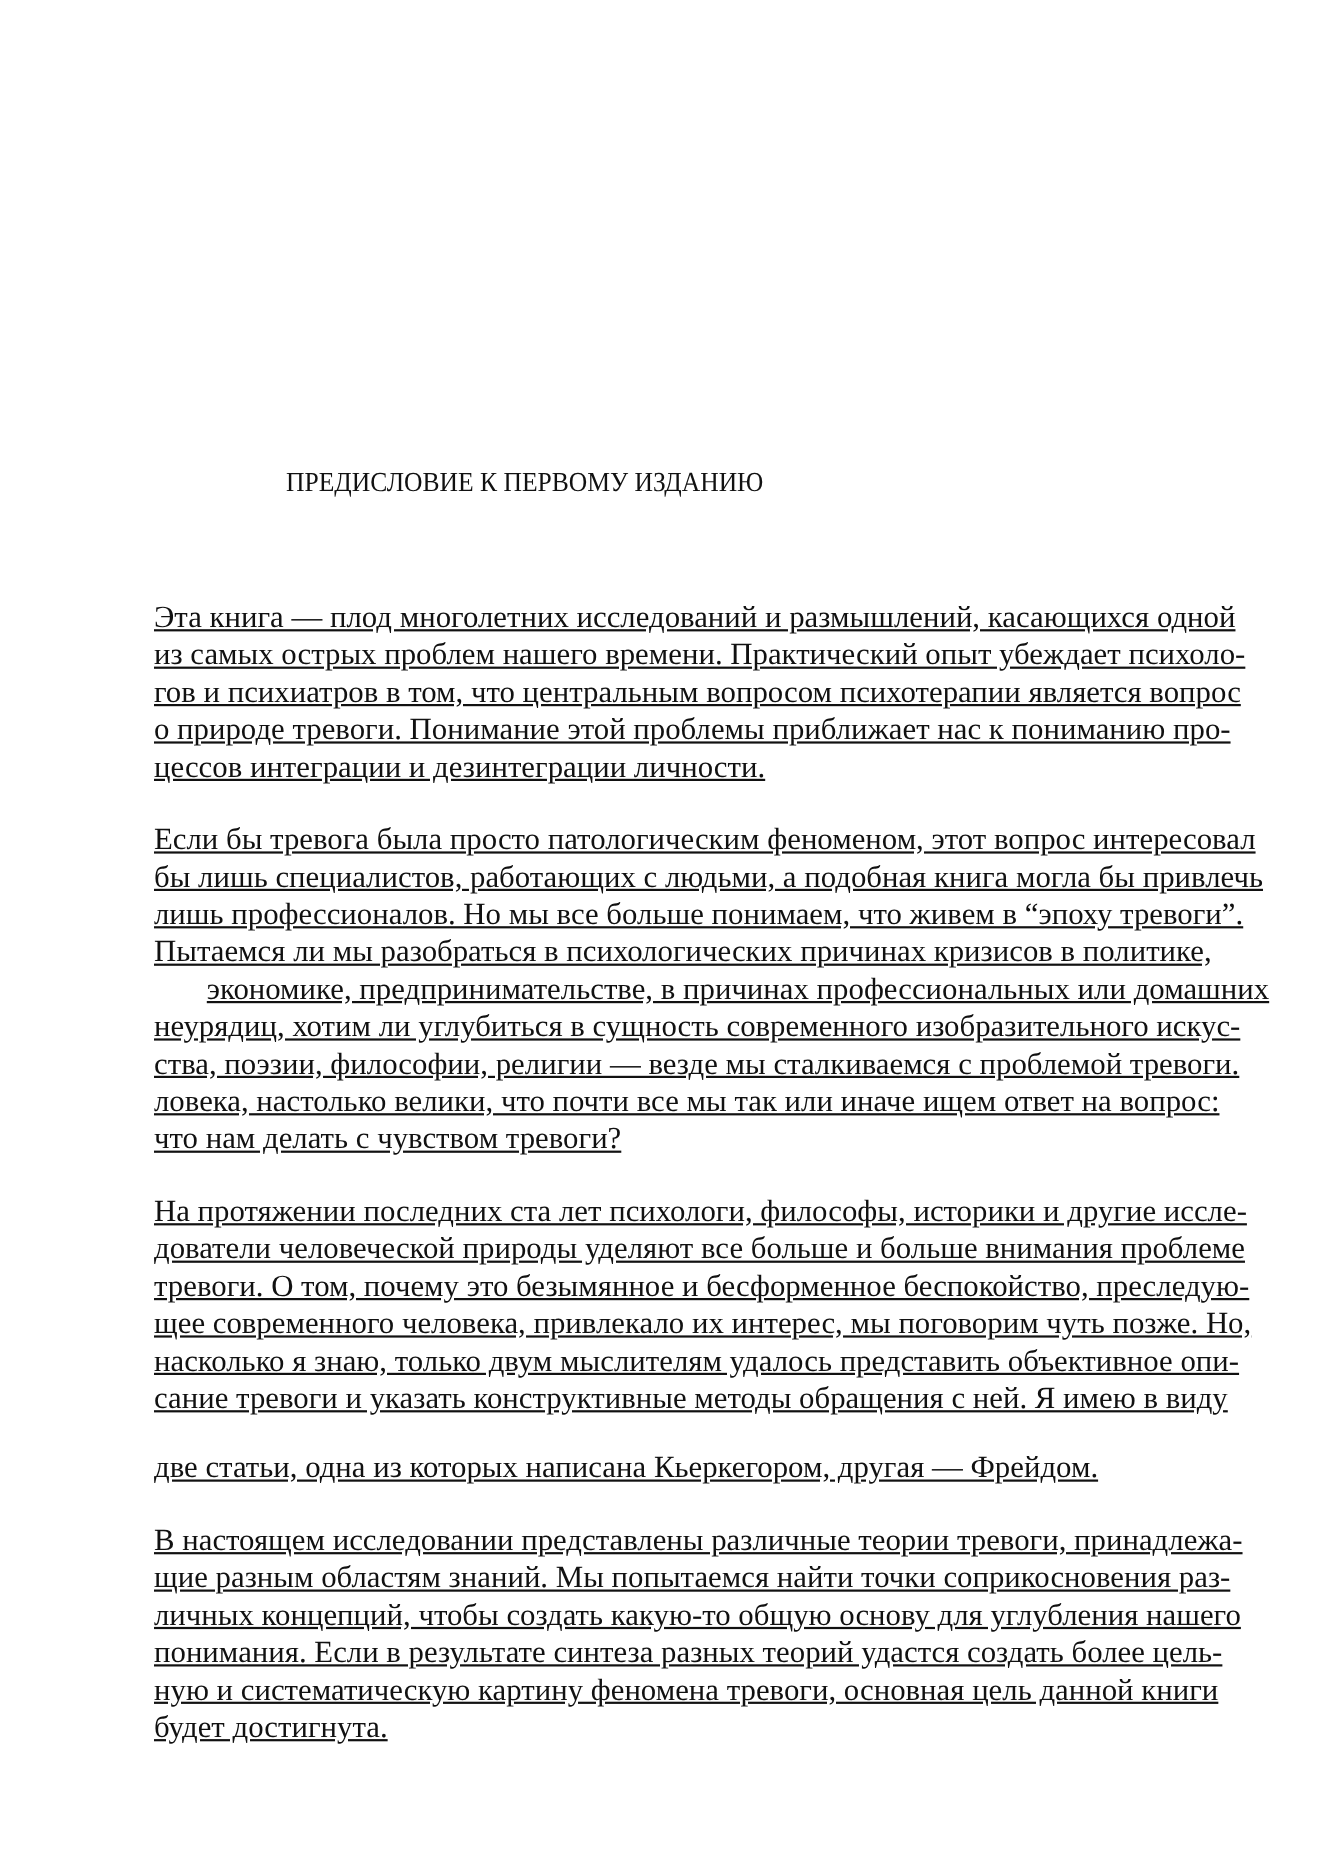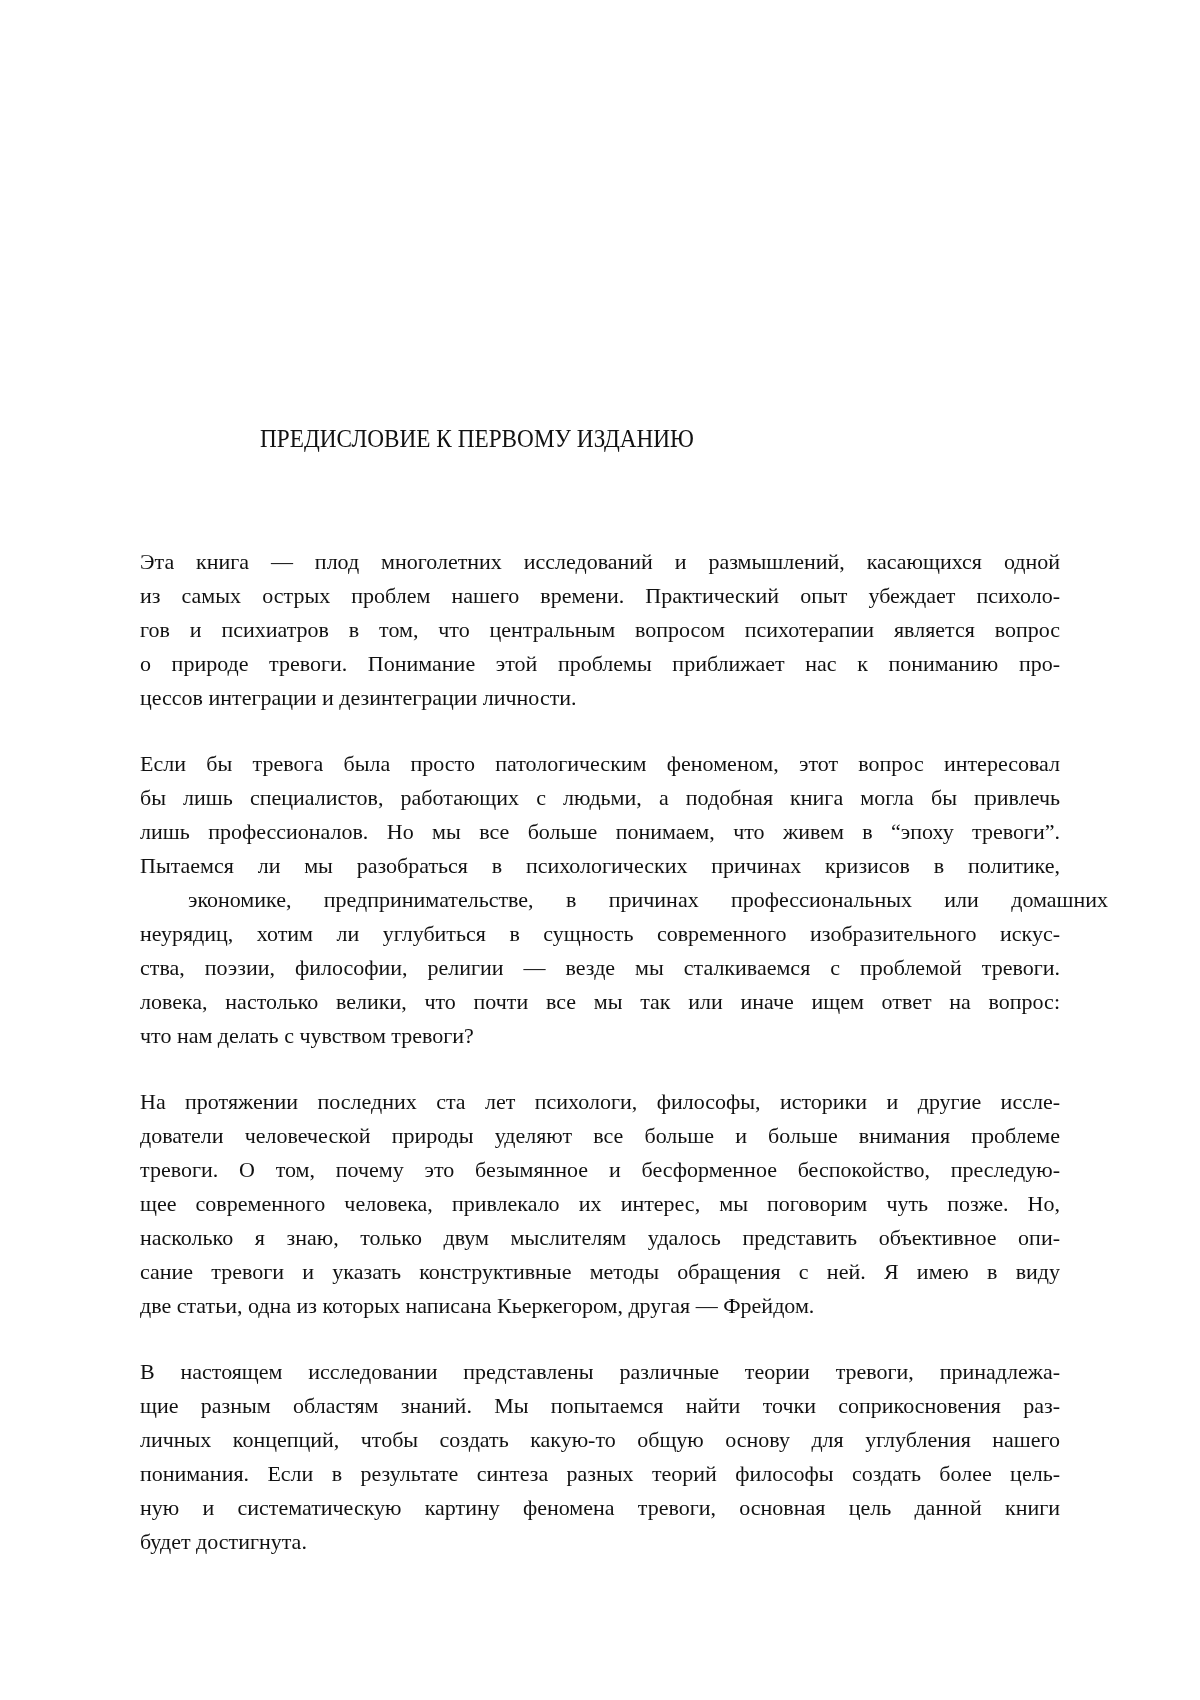--- a/index.html
+++ b/index.html
@@ -39,24 +39,25 @@
       top: 533px;
       width: 940px;
     }
     .para {
       margin: 0 0 32px 0;
     }
     .line {
       display: block;
       height: 34px;
       line-height: 34px;
-      font-size: 22px;
+      font-size: 28px;
       white-space: nowrap;
       font-family: "Liberation Serif", "DejaVu Serif", serif;
       transform-origin: left center;
+      text-decoration: underline;
     }
     .line.justify {
       text-align: justify;
       text-align-last: justify;
       width: 920px;
     }
   </style>
 </head>
 <body>
 
@@ -84,25 +85,25 @@
       <span class="line" style="display: block; width: auto;">что нам делать с чувством тревоги?</span>
     </div>
 
     <div class="para">
       <span class="line justify" style="display: block; width: 920px;">На протяжении последних ста лет психологи, философы, историки и другие иссле-</span>
       <span class="line justify" style="display: block; width: 920px;">дователи человеческой природы уделяют все больше и больше внимания проблеме</span>
       <span class="line justify" style="display: block; width: 920px;">тревоги. О том, почему это безымянное и бесформенное беспокойство, преследую-</span>
       <span class="line justify" style="display: block; width: 920px;">щее современного человека, привлекало их интерес, мы поговорим чуть позже. Но,</span>
       <span class="line justify" style="display: block; width: 920px;">насколько я знаю, только двум мыслителям удалось представить объективное опи-</span>
       <span class="line justify" style="display: block; width: 920px;">сание тревоги и указать конструктивные методы обращения с ней. Я имею в виду</span>
-      <span class="line" style="display: block; width: auto;">две статьи, одна из которых написана Кьеркегором, другая — Фрейдом.</span>
+      <span class="line" style="display: block; width: auto; margin-top: 29px;">две статьи, одна из которых написана Кьеркегором, другая — Фрейдом.</span>
     </div>
 
     <div class="para">
       <span class="line justify" style="display: block; width: 920px;">В настоящем исследовании представлены различные теории тревоги, принадлежа-</span>
       <span class="line justify" style="display: block; width: 920px;">щие разным областям знаний. Мы попытаемся найти точки соприкосновения раз-</span>
       <span class="line justify" style="display: block; width: 920px;">личных концепций, чтобы создать какую-то общую основу для углубления нашего</span>
-      <span class="line justify" style="display: block; width: 920px;">понимания. Если в результате синтеза разных теорий философы создать более цель-</span>
+      <span class="line justify" style="display: block; width: 920px;">понимания. Если в результате синтеза разных теорий удастся создать более цель-</span>
       <span class="line justify" style="display: block; width: 920px;">ную и систематическую картину феномена тревоги, основная цель данной книги</span>
       <span class="line" style="display: block; width: auto;">будет достигнута.</span>
     </div>
   </div>
 </div>
 
 </body></html>

